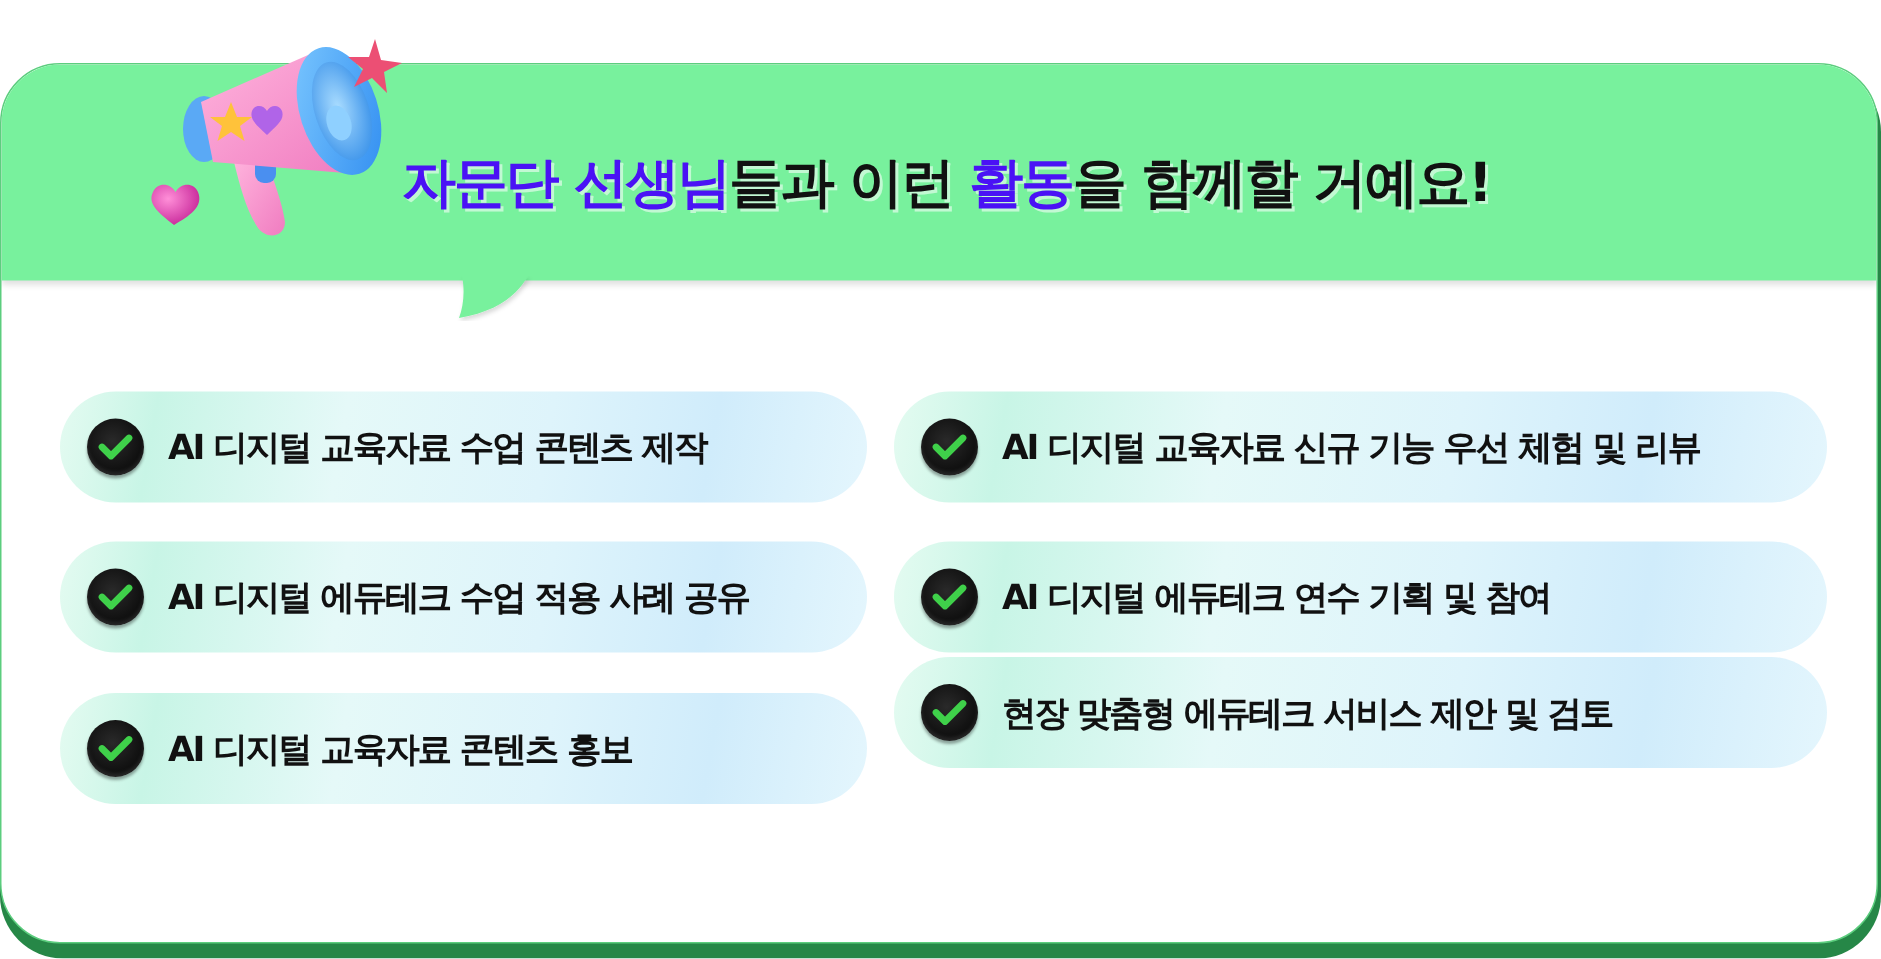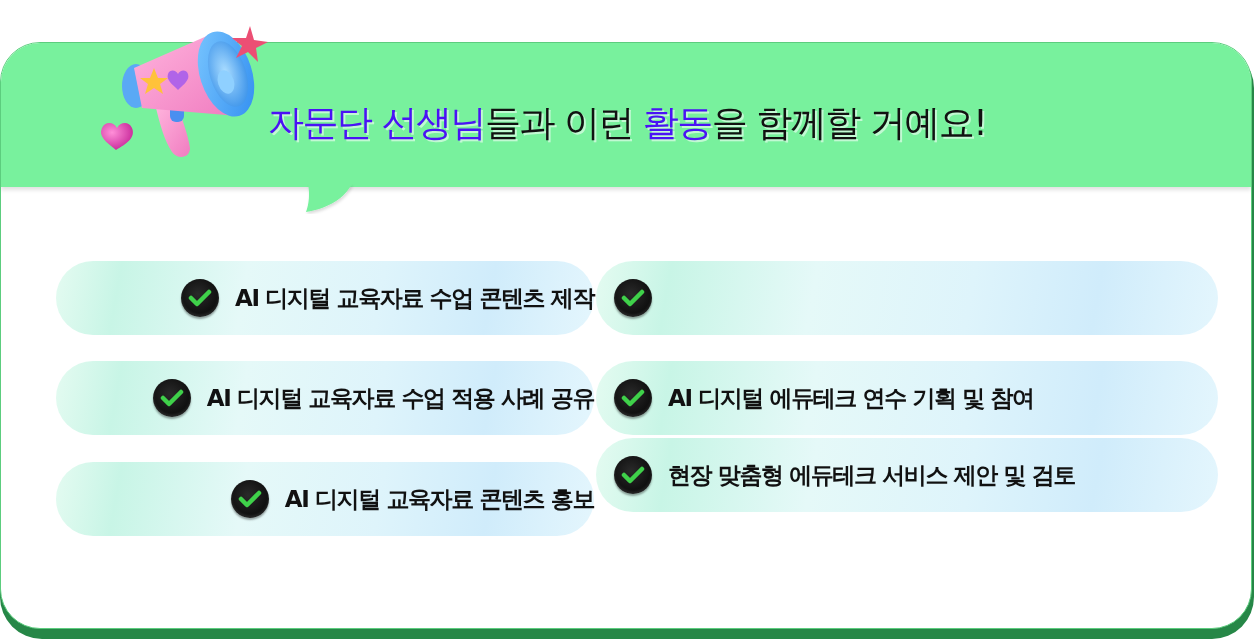--- a/index.html
+++ b/index.html
@@ -58,39 +58,39 @@
     width: 172px;
     height: 150px;
   }
   .headline {
     position: absolute;
     left: 268px;
     top: 93px;
     height: 60px;
     line-height: 60px;
     font-family: "DejaVu Sans", "Liberation Sans", sans-serif;
-    font-weight: normal;
+    font-weight: bold;
     font-size: 36px;
     letter-spacing: -1.5px;
     color: #111111;
     white-space: nowrap;
     text-shadow: 2px 2px 0 rgba(255,255,255,0.55);
   }
   .headline .accent { color: #4a12f5; }
   .pill {
     position: absolute;
     height: 74px;
     border-radius: 37px;
     background: linear-gradient(100deg, #e4fbf1 0%, #c8f5e6 12%, #e5f9f8 35%, #def4fb 60%, #d0ecfb 80%, #e4f6fd 100%);
     display: flex;
     align-items: center;
     box-sizing: border-box;
     padding-left: 18px;
   }
-  .pill.left { left: 56px; width: 538px; justify-content: flex-end; }
+  .pill.left { left: 40px; width: 538px; }
   .pill.right { left: 596px; width: 622px; }
   .check {
     width: 38px;
     height: 38px;
     border-radius: 50%;
     background: radial-gradient(circle at 45% 40%, #2a2a2a 0%, #0d0d0d 70%);
     box-shadow: 0 2px 2px rgba(0,0,0,0.35), inset 0 -2px 3px rgba(255,255,255,0.12);
     display: flex;
     align-items: center;
     justify-content: center;
@@ -172,37 +172,38 @@
       </svg>
   </span>
   <span class="pill-text">AI 디지털 교육자료 수업 콘텐츠 제작</span>
 </div>
 <div class="pill left" style="top:361px">
   <span class="check">
     <svg width="24" height="20" viewBox="0 0 24 20">
         <path d="M3 10 L9 16 L21 4" fill="none" stroke="#3fd14a" stroke-width="4.5" stroke-linecap="round" stroke-linejoin="round"></path>
       </svg>
   </span>
-  <span class="pill-text">AI 디지털 교육자료 수업 적용 사례 공유</span>
+  <span class="pill-text">AI 디지털 에듀테크 수업 적용 사례 공유</span>
 </div>
 <div class="pill left" style="top:462px">
   <span class="check">
     <svg width="24" height="20" viewBox="0 0 24 20">
         <path d="M3 10 L9 16 L21 4" fill="none" stroke="#3fd14a" stroke-width="4.5" stroke-linecap="round" stroke-linejoin="round"></path>
       </svg>
   </span>
   <span class="pill-text">AI 디지털 교육자료 콘텐츠 홍보</span>
 </div>
 
 <div class="pill right" style="top:261px">
   <span class="check">
     <svg width="24" height="20" viewBox="0 0 24 20">
         <path d="M3 10 L9 16 L21 4" fill="none" stroke="#3fd14a" stroke-width="4.5" stroke-linecap="round" stroke-linejoin="round"></path>
       </svg>
   </span>
+  <span class="pill-text">AI 디지털 교육자료 신규 기능 우선 체험 및 리뷰</span>
 </div>
 <div class="pill right" style="top:361px">
   <span class="check">
     <svg width="24" height="20" viewBox="0 0 24 20">
         <path d="M3 10 L9 16 L21 4" fill="none" stroke="#3fd14a" stroke-width="4.5" stroke-linecap="round" stroke-linejoin="round"></path>
       </svg>
   </span>
   <span class="pill-text">AI 디지털 에듀테크 연수 기획 및 참여</span>
 </div>
 <div class="pill right" style="top:438px">

